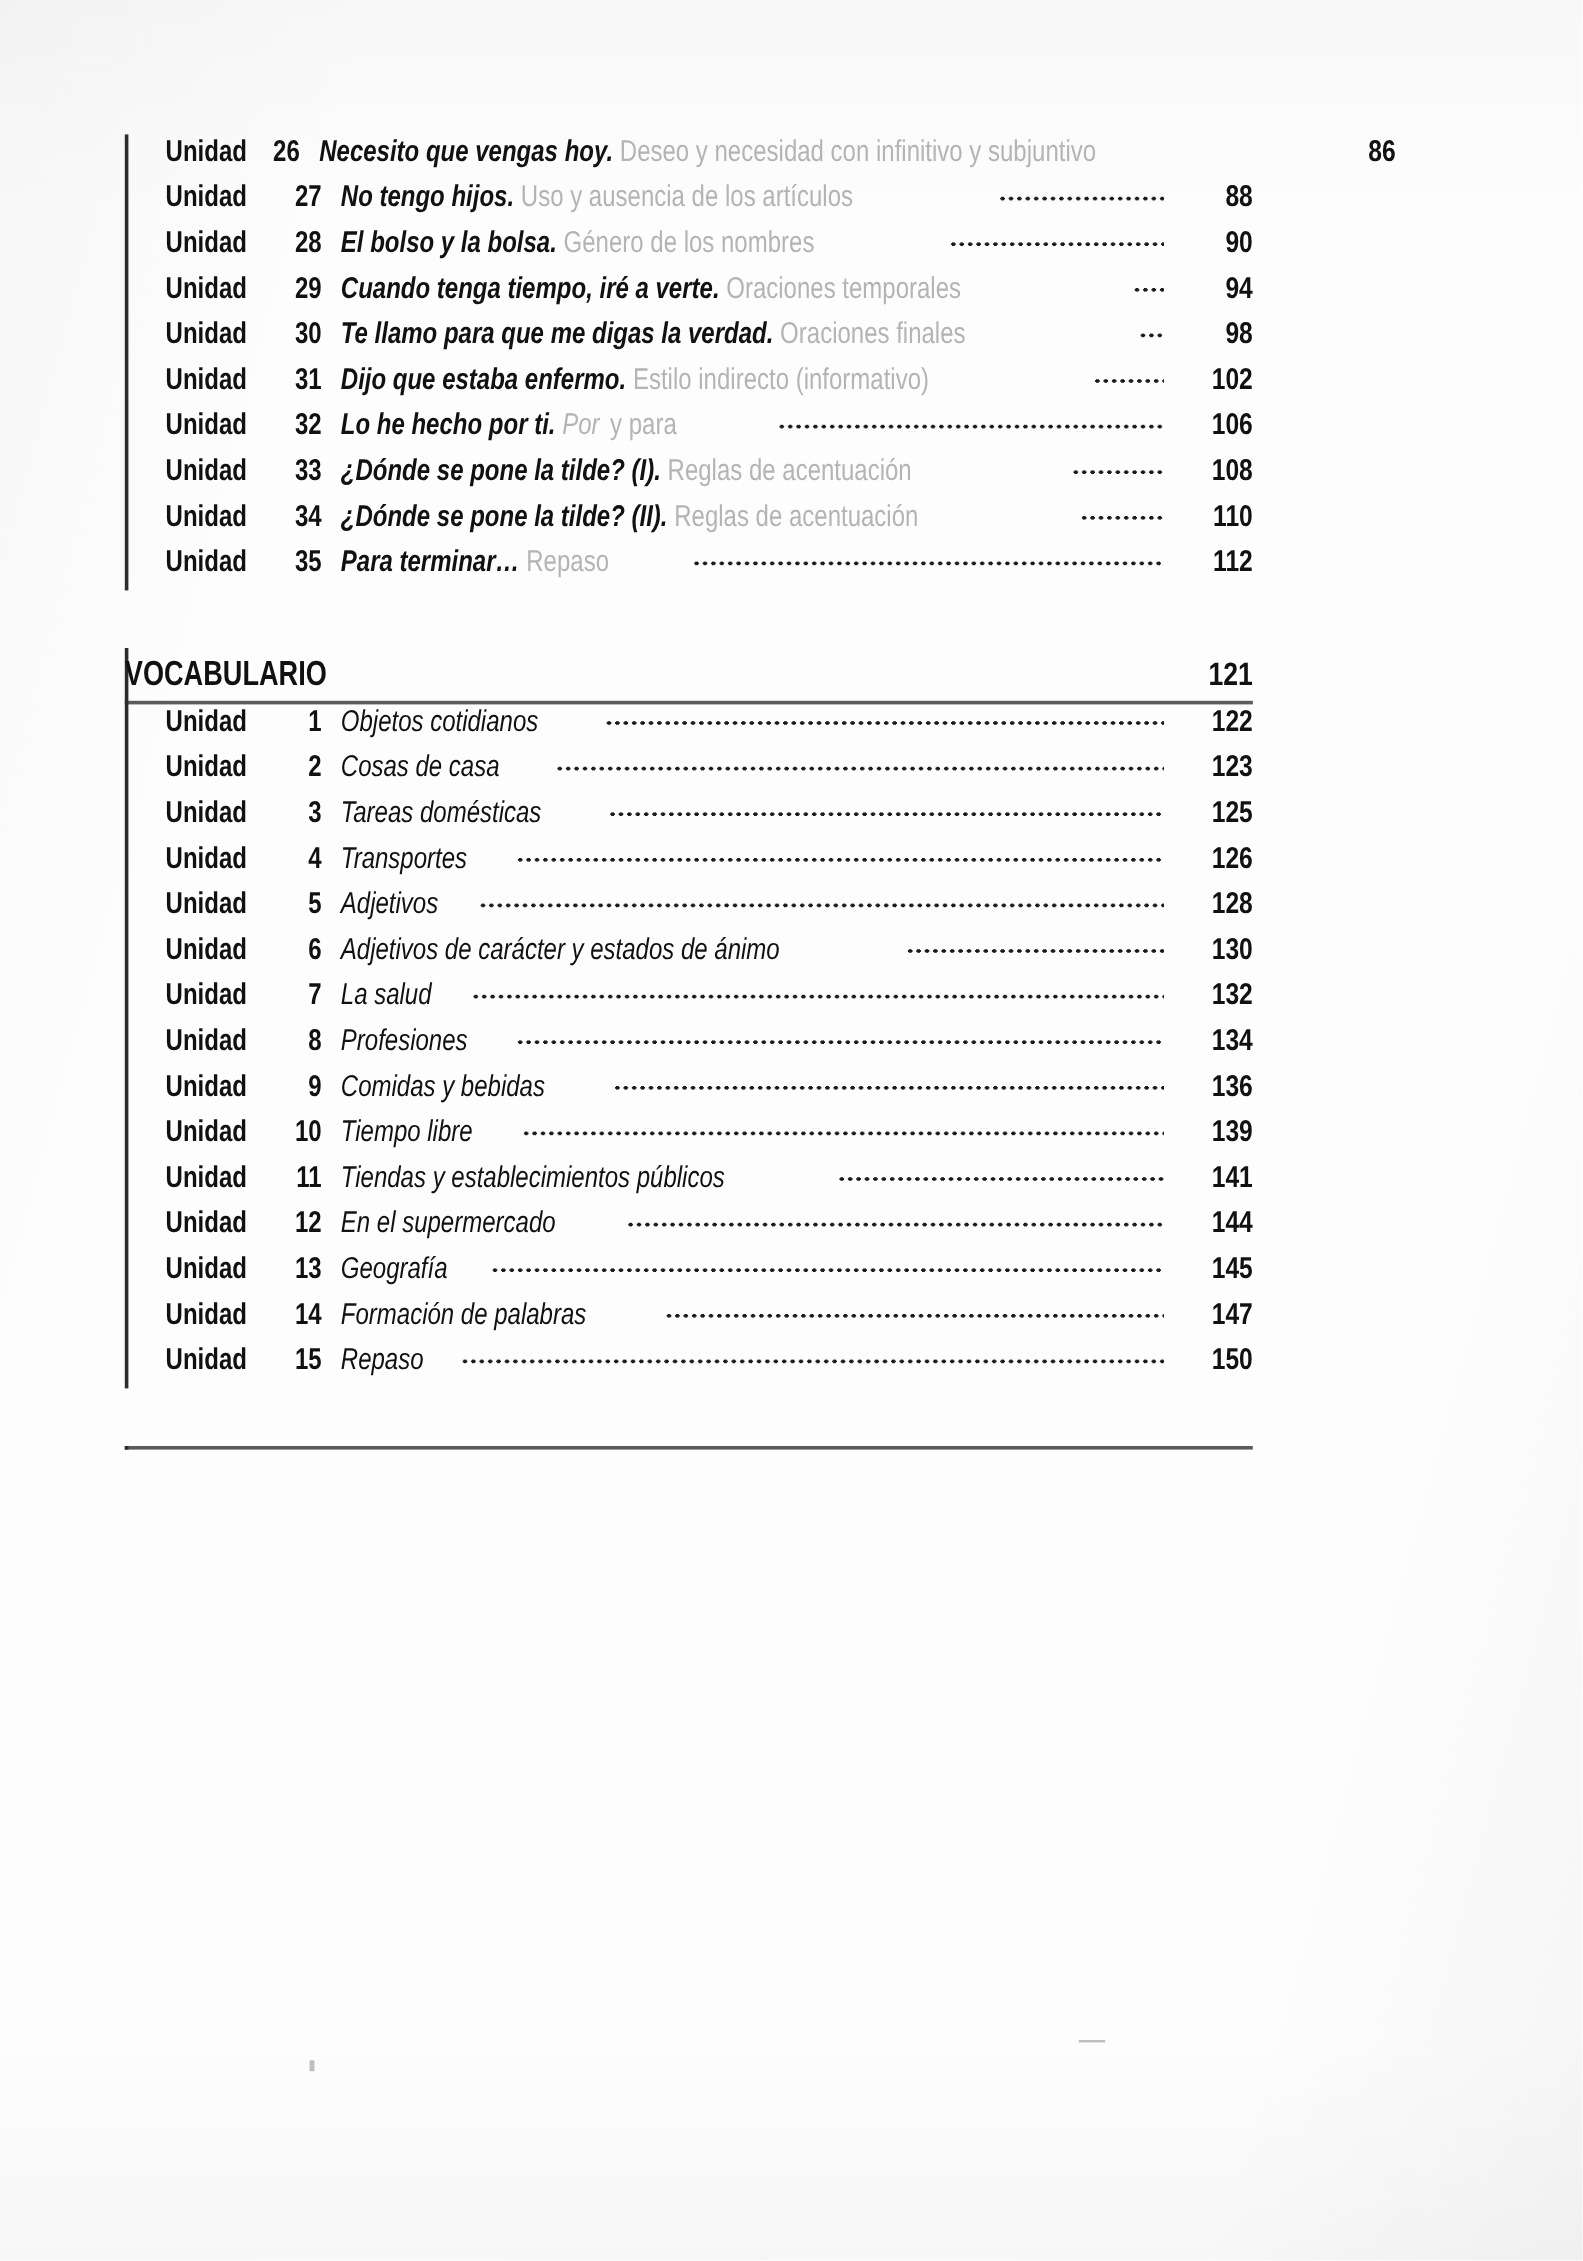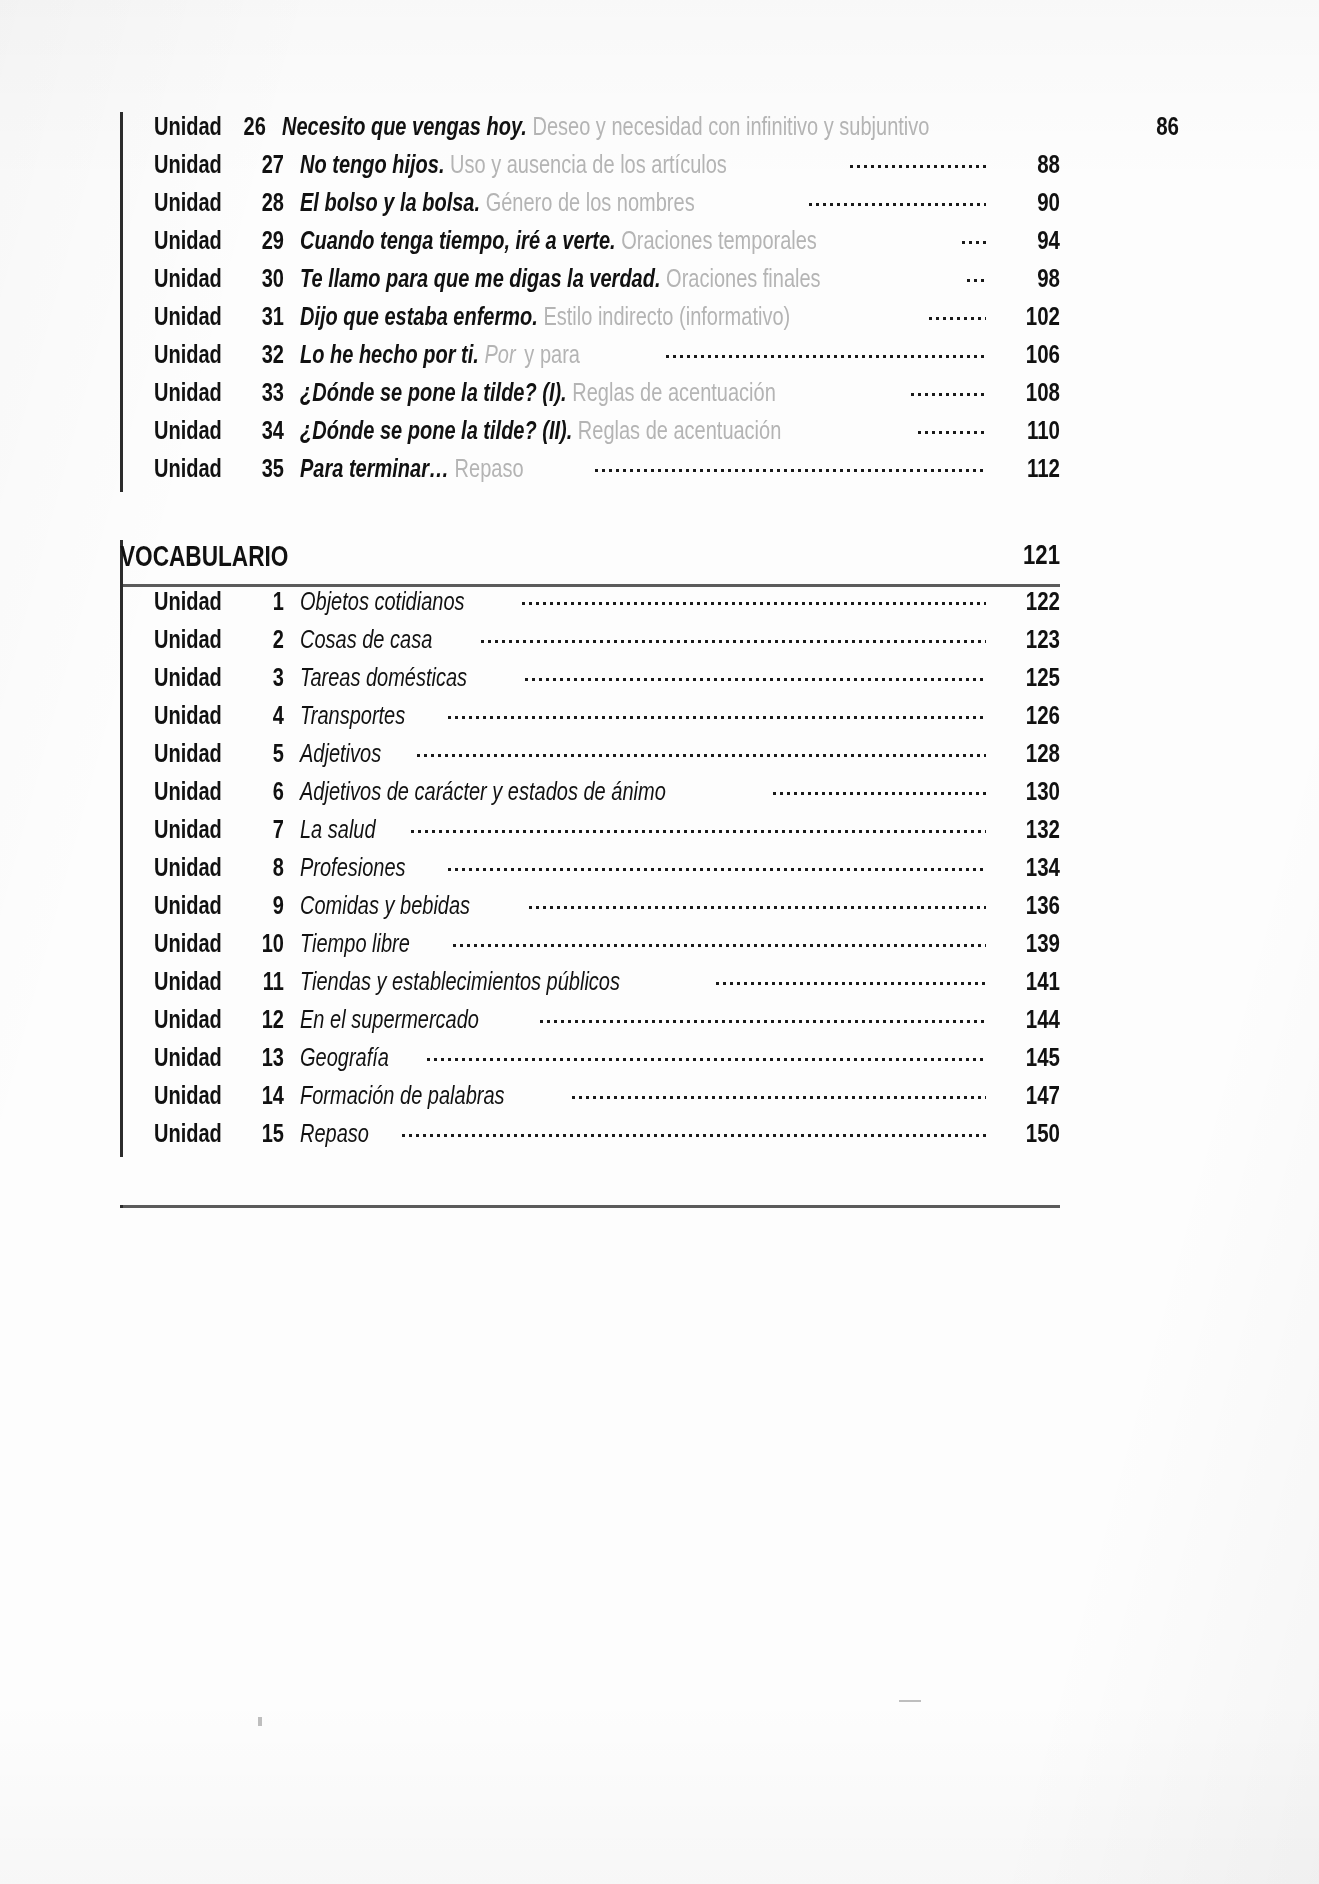--- a/index.html
+++ b/index.html
@@ -21,21 +21,21 @@
   .page-tint {
     position: absolute;
     inset: 0;
     background:
       linear-gradient(105deg, rgba(0,0,0,0.022) 0%, rgba(0,0,0,0) 18%, rgba(0,0,0,0) 82%, rgba(0,0,0,0.030) 100%),
       linear-gradient(180deg, rgba(0,0,0,0.018) 0%, rgba(0,0,0,0) 10%, rgba(0,0,0,0) 90%, rgba(0,0,0,0.025) 100%);
     pointer-events: none;
   }
   .content {
     position: absolute;
-    left: 120px;
+    left: 104px;
     top: 112px;
     width: 940px;
   }
 
   
   .block {
     position: relative;
     padding-left: 0;
   }
   .rule-left {
@@ -143,21 +143,21 @@
     width: 62px;
     text-align: right;
     transform: scaleX(0.82);
     transform-origin: right center;
     flex: 0 0 62px;
   }
 
   
   .section-head {
     display: flex;
-    align-items: flex-start;
+    align-items: center;
     height: 44px;
     margin-top: 0;
   }
   .section-title {
     font-family: "Liberation Sans Narrow", "Liberation Sans", sans-serif;
     font-weight: bold;
     font-size: 29px;
     color: #111;
     margin-left: 0px;
     transform: scaleX(0.78);

